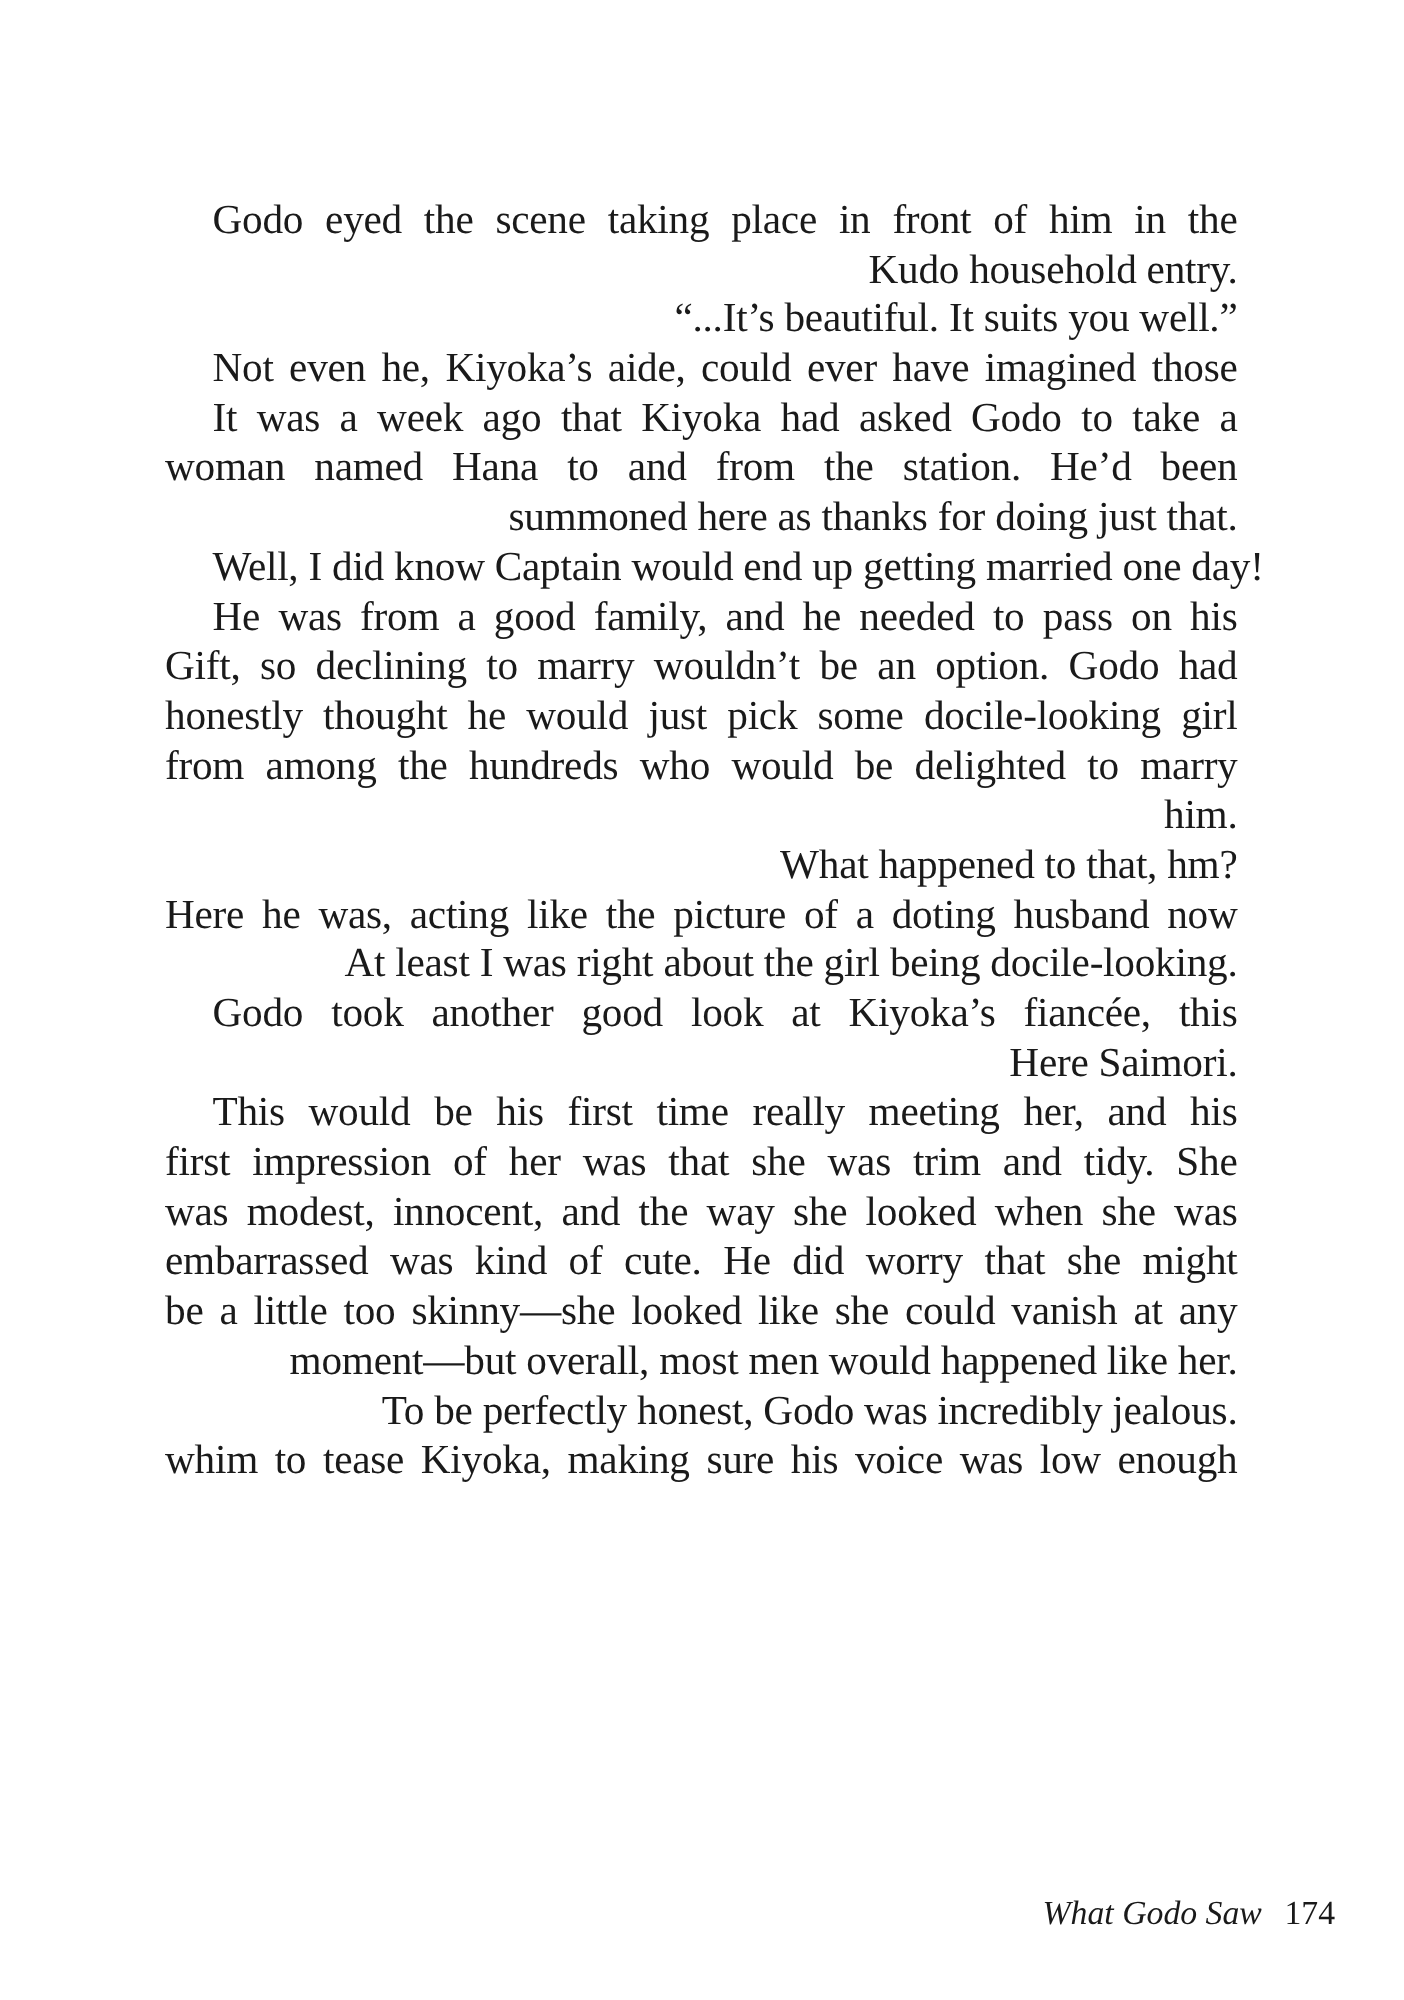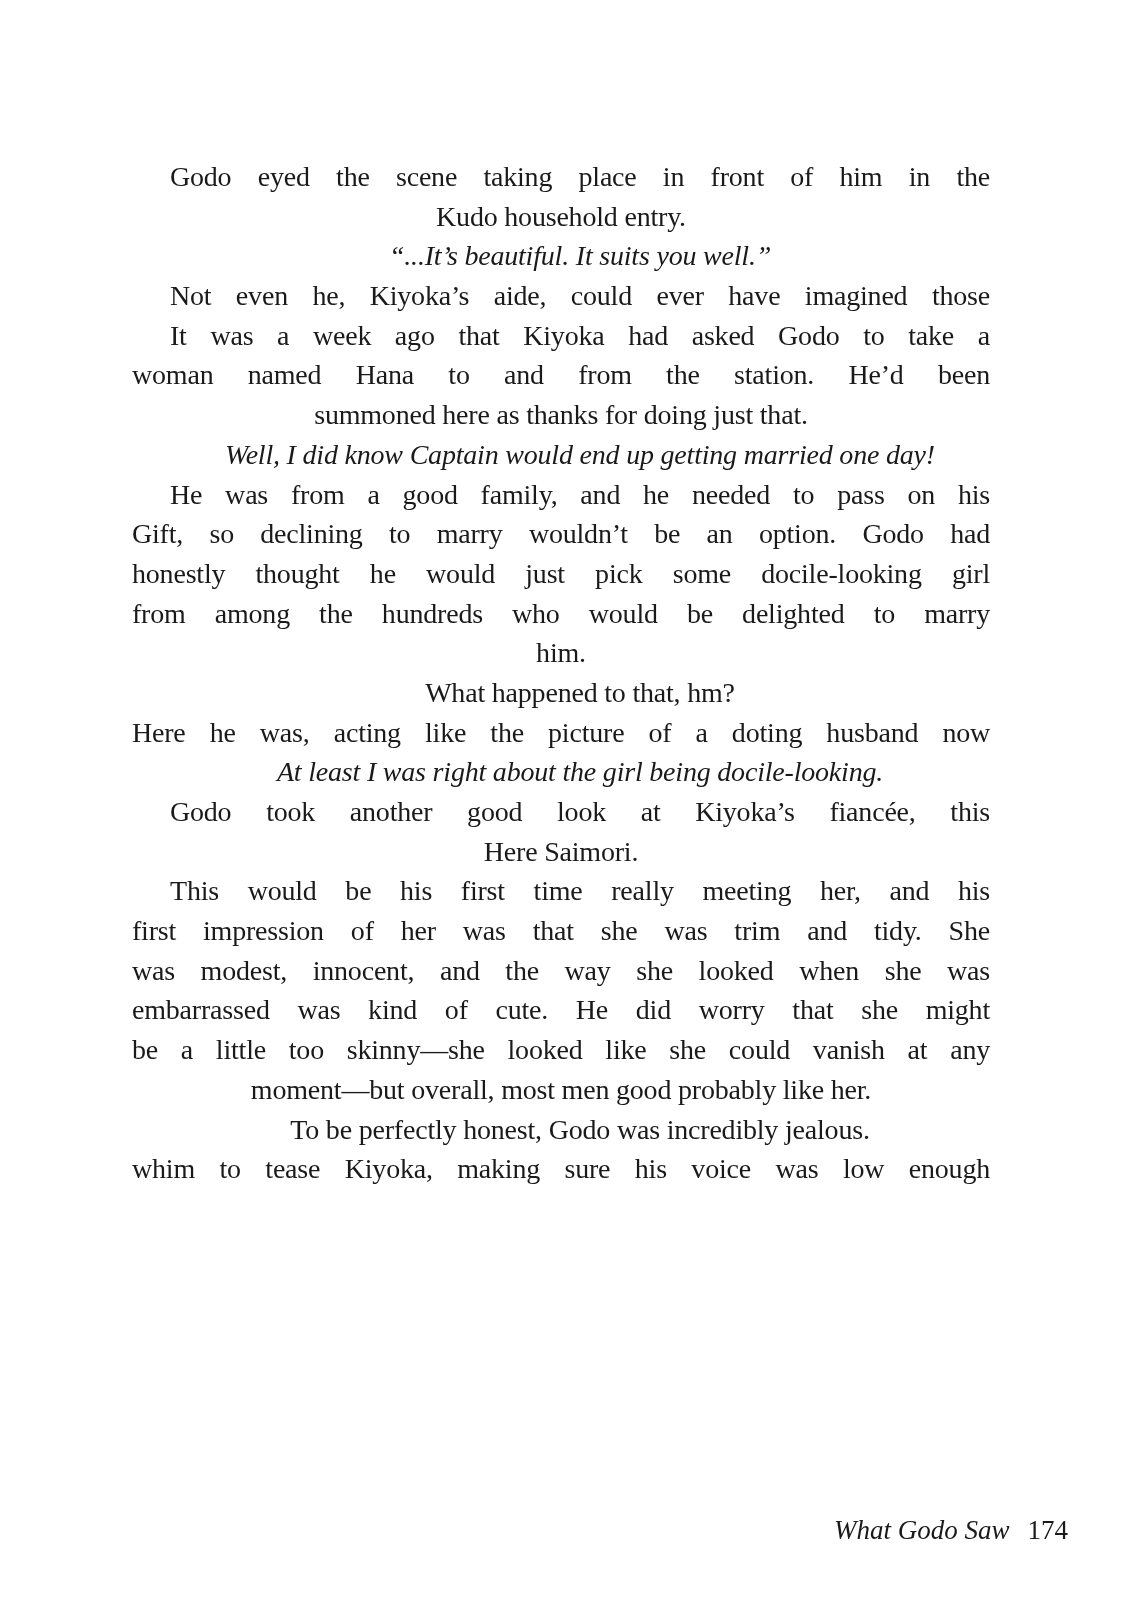--- a/index.html
+++ b/index.html
@@ -20,42 +20,42 @@
       left: 0; top: 0;
       width: 1123px;
       height: 1600px;
       background: #ffffff;
     }
     .text-block {
       position: absolute;
       left: 132px;
       top: 157px;
       width: 858px;
-      font-size: 28px;
+      font-size: 33px;
       line-height: 39.7px;
       letter-spacing: -0.2px;
     }
     .line {
       display: block;
       white-space: nowrap;
       height: 39.7px;
       overflow: visible;
     }
     .line.justify {
       text-align: justify;
       text-align-last: justify;
       white-space: normal;
     }
     .line.indent {
       text-indent: 38px;
     }
     .line.left {
-      text-align: center;
+      text-align: right;
     }
-    .it { font-style: italic; }
+    .it { }
     .footer {
       position: absolute;
       top: 1512px;
       right: 55px;
       font-size: 27px;
       line-height: 36px;
       white-space: nowrap;
     }
     .running-title {
       font-style: italic;
@@ -83,21 +83,21 @@
     <span class="line indent left">What happened to that, hm?</span>
     <span class="line justify">Here he was, acting like the picture of a doting husband now</span>
     <span class="line indent left it">At least I was right about the girl being docile-looking.</span>
     <span class="line indent justify">Godo took another good look at Kiyoka’s fiancée, this</span>
     <span class="line left">Here Saimori.</span>
     <span class="line indent justify">This would be his first time really meeting her, and his</span>
     <span class="line justify">first impression of her was that she was trim and tidy. She</span>
     <span class="line justify">was modest, innocent, and the way she looked when she was</span>
     <span class="line justify">embarrassed was kind of cute. He did worry that she might</span>
     <span class="line justify">be a little too skinny—she looked like she could vanish at any</span>
-    <span class="line left">moment—but overall, most men good probably like her.</span>
+    <span class="line left">moment—but overall, most men would happened like her.</span>
     <span class="line indent left">To be perfectly honest, Godo was incredibly jealous.</span>
     <span class="line justify">whim to tease Kiyoka, making sure his voice was low enough</span>
   </div>
 
   <div class="footer">
     <span class="running-title">What Godo Saw</span><span>174</span>
   </div>
 </div>
 
 </body></html>

